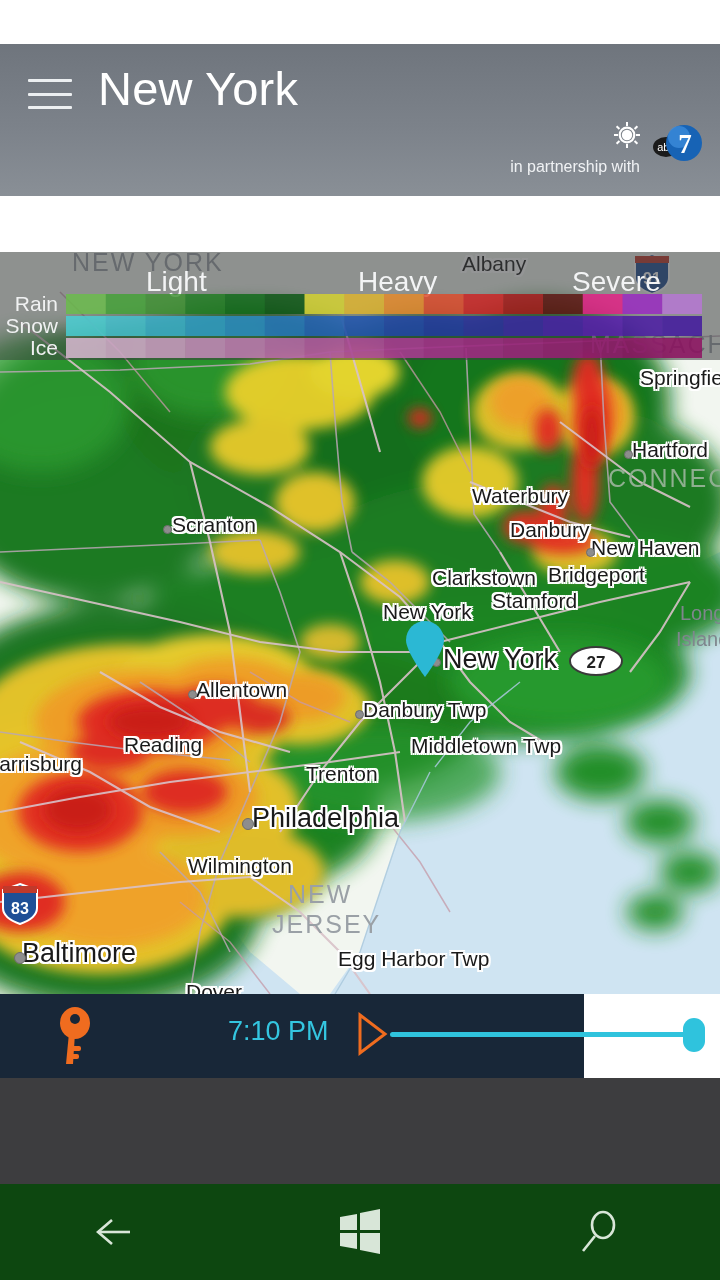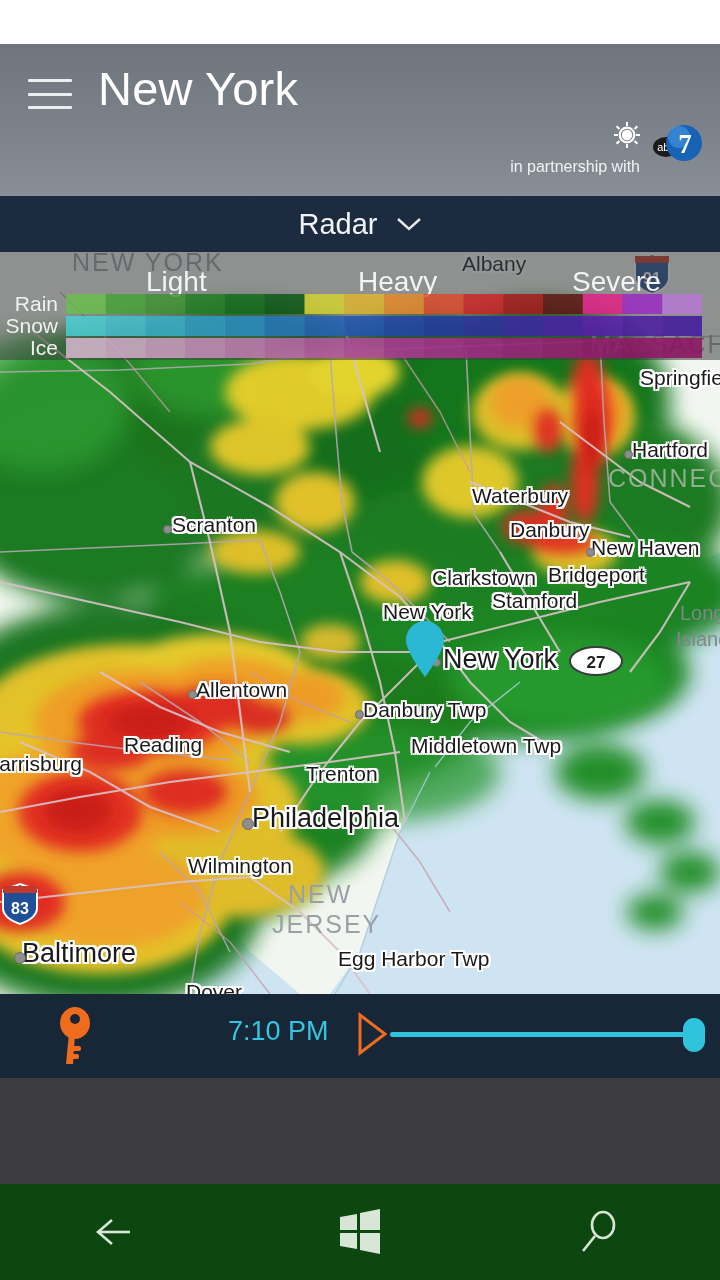--- a/index.html
+++ b/index.html
@@ -101,21 +101,21 @@
   .legend-rows { position:absolute; top:42px; left:66px; width:636px; }
   .lrow { position:relative; height:20px; margin-bottom:2px;text-align:right; }
   .lrow .rowlabel {
     position:absolute; right:100%; margin-right:8px; top:-2px;
     font-size:21px; color:#f0f1f2; white-space:nowrap;
   }
   .bar { position:absolute; left:0; top:0; width:636px; height:20px; opacity:.82; }
 
   
   .timeline {
-    position:absolute; top:994px; left:0; width:720px; height:84px;
+    position:absolute; top:994px; left:0; width:584px; height:84px;
     background:#182738;
   }
   .keybtn { position:absolute; left:42px; top:12px; width:58px; height:60px; }
   .timetext {
     position:absolute; left:228px; top:22px;
     font-size:27px; color:#34c6e0; white-space:nowrap;
   }
   .playbtn { position:absolute; left:356px; top:18px; width:32px; height:44px; }
   .track {
     position:absolute; left:390px; top:38px; width:300px; height:5px;
@@ -183,28 +183,20 @@
           <ellipse cx="20" cy="27" rx="13" ry="10" fill="#1b1b1b"></ellipse>
           <text x="20" y="31" font-family="'Liberation Sans',sans-serif" font-size="11" fill="#ffffff" text-anchor="middle">abc</text>
           <circle cx="38" cy="23" r="18" fill="#1763b5"></circle>
           <circle cx="33" cy="17" r="11" fill="#3f8ede" opacity="0.75"></circle>
           <text x="39" y="33" font-family="'Liberation Serif',serif" font-size="27" fill="#ffffff" text-anchor="middle" font-weight="bold">7</text>
         </svg>
       </div>
     </div>
   </div>
 
-  <div class="radarbar">
-    <span class="label">Radar</span>
-    <span class="chev">
-      <svg width="26" height="15" viewBox="0 0 26 15">
-        <polyline points="2,2 13,12 24,2" fill="none" stroke="#e7ebef" stroke-width="2.4"></polyline>
-      </svg>
-    </span>
-  </div>
 
   <div class="map">
 
     <svg width="720" height="742" viewBox="0 0 720 742">
       <defs>
         <filter id="soft">
             <feGaussianBlur stdDeviation="7"></feGaussianBlur>
           </filter>
         <filter id="soft2">
             <feGaussianBlur stdDeviation="11"></feGaussianBlur>

